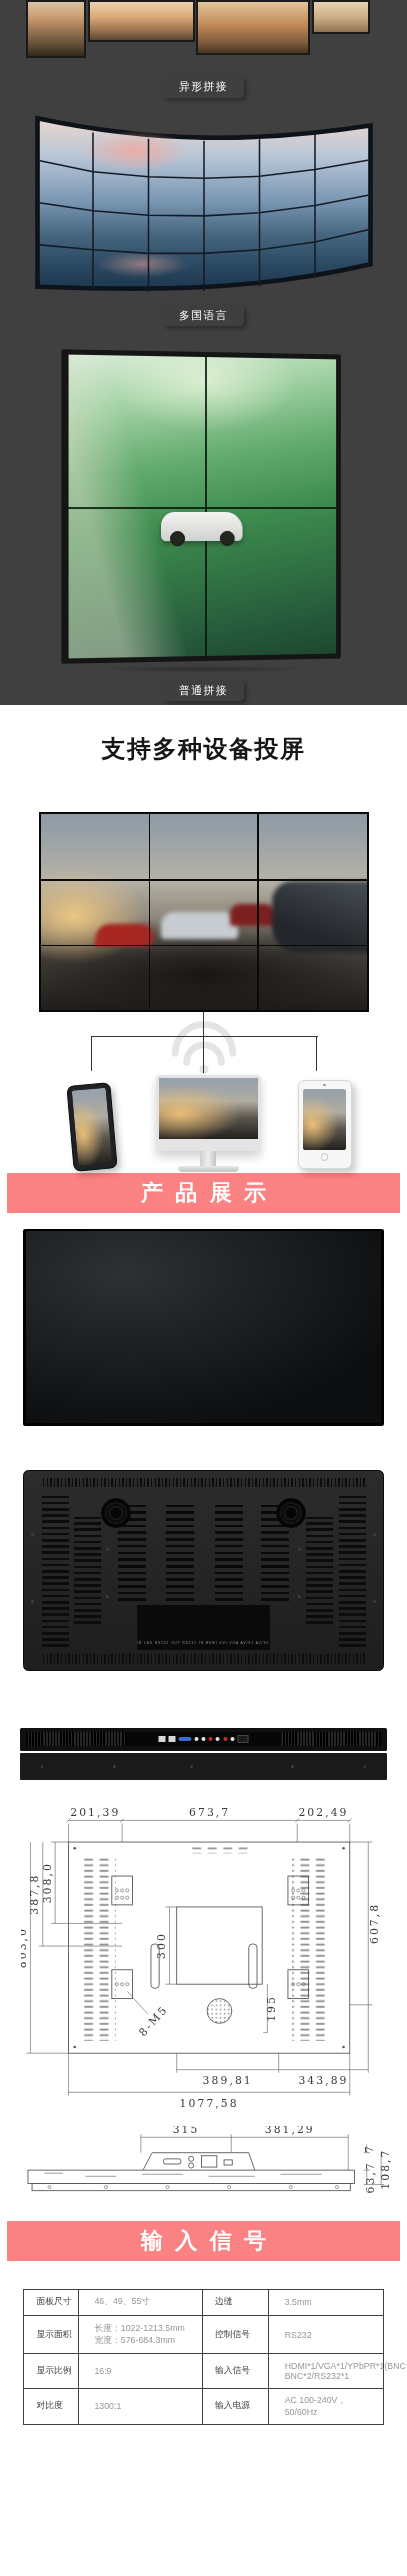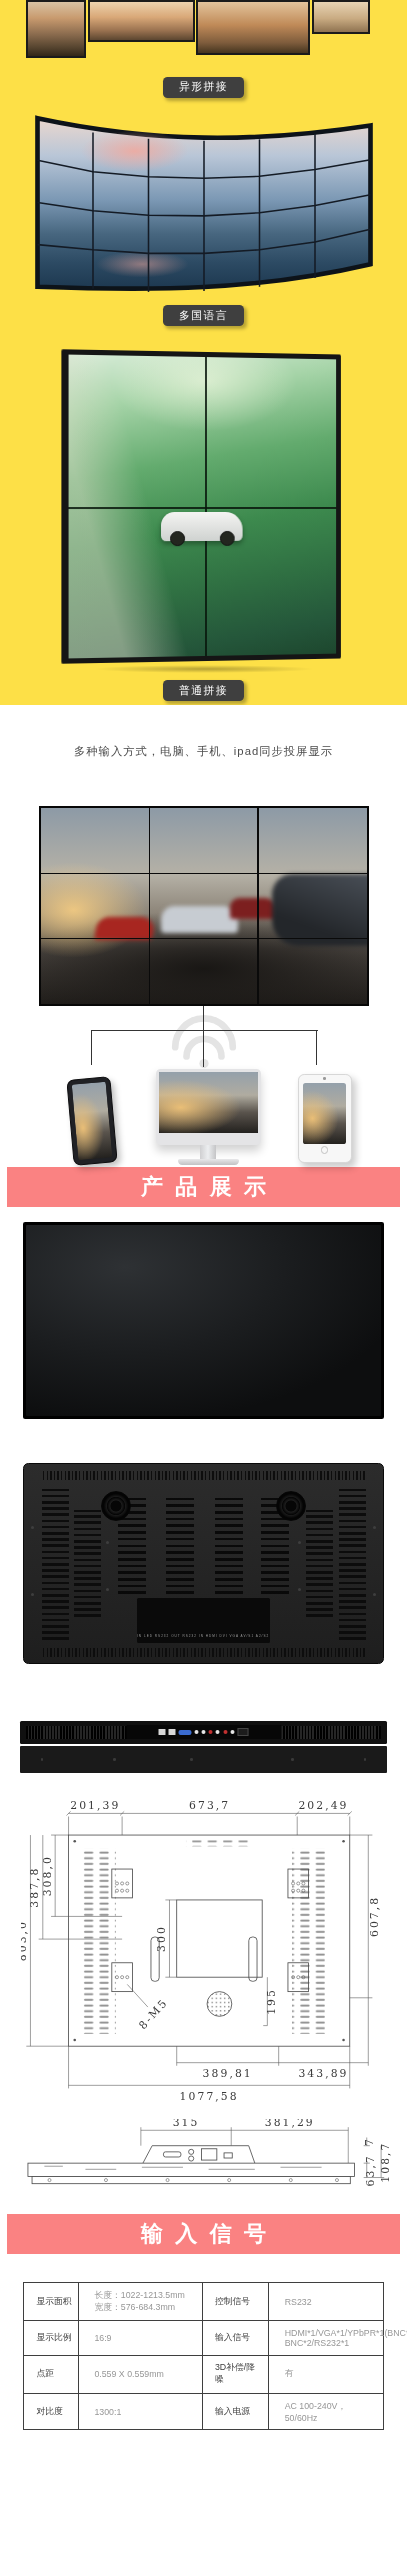--- a/index.html
+++ b/index.html
@@ -1,19 +1,19 @@
 <!DOCTYPE html>
 <html style="font-size:8.2px"><head>
 <meta charset="utf-8">
 <style>
   html,body{margin:0;padding:0;background:#ffffff;}
   body{width:407px;font-family:"Liberation Sans","DejaVu Sans",sans-serif;color:#333;}
 
   
-  .hero{background:#fde047;padding-bottom:4.1px;overflow:hidden;}
+  .hero{background:#404040;padding-bottom:4.1px;overflow:hidden;}
   .collage{height:61px;overflow:hidden;display:flex;align-items:flex-start;gap:1.5px;padding-left:26px;}
   .cpanel{border:2.1px solid #1b1b1b;box-sizing:border-box;
     background:linear-gradient(180deg,#d9c3a4 0%,#c89a6e 30%,#8a6b4e 60%,#54432e 85%,#332718 100%);}
   .cpanel.p1{width:60px;height:58px;}
   .cpanel.p2{width:107px;height:42px;background:linear-gradient(180deg,#ecd2ae 0%,#d9a878 40%,#9a7250 75%,#5c4630 100%);}
   .cpanel.p3{width:114px;height:55px;background:linear-gradient(180deg,#e3c49c 0%,#c08a58 45%,#7e5c3c 80%,#46351f 100%);}
   .cpanel.p4{width:58px;height:34px;background:linear-gradient(180deg,#e8d4b4 0%,#c9ab82 55%,#8f7351 100%);}
   .pill{width:81px;box-sizing:border-box;margin:0 auto;background:#3f3f3f;color:#fff;
     font-size:10.8px;letter-spacing:1.5px;text-align:center;padding:3.6px 0;border-radius:4.6px;
     box-shadow:2.1px 2.6px 3.6px rgba(0,0,0,.28);}
@@ -181,21 +181,21 @@
     <div class="car">
         <i class="w1"></i>
         <i class="w2"></i>
       </div>
   </div>
   <div class="wallshadow"></div>
   <div class="pill m3"><span>普通拼接</span></div>
 </section>
 
 <section class="cast">
-  <p class="sub">多种输入方式，电脑、手机、ipad同步投屏显示</p>
+  <h1>支持多种设备投屏</h1>
 
   <div class="wall3x3">
     <i class="b red"></i>
     <i class="b silver"></i>
     <i class="b dred"></i>
     <i class="b mas"></i>
     <i class="g3v1"></i>
       <i class="g3v2"></i>
     <i class="g3h1"></i>
       <i class="g3h2"></i>
@@ -421,40 +421,40 @@
 </section>
 
 <div class="banner" style="margin-top:17.5px;">
   <span>输入信号</span>
 </div>
 
 <div class="specwrap">
   <table class="specs">
     <tbody>
       <tr>
+        <td class="k">面板尺寸</td>
+        <td class="v">46、49、55寸</td>
+        <td class="k2">边缝</td>
+        <td class="v2">3.5mm</td>
+      </tr>
+      <tr>
         <td class="k">显示面积</td>
         <td class="v pre">长度：1022-1213.5mm
 宽度：576-684.3mm</td>
         <td class="k2">控制信号</td>
         <td class="v2">RS232</td>
       </tr>
       <tr>
         <td class="k">显示比例</td>
         <td class="v">16:9</td>
         <td class="k2">输入信号</td>
         <td class="v2 pre">HDMI*1/VGA*1/YPbPR*1(BNC*3)
 BNC*2/RS232*1</td>
       </tr>
       <tr>
-        <td class="k">点距</td>
-        <td class="v">0.559 X 0.559mm</td>
-        <td class="k2">3D补偿/降噪</td>
-        <td class="v2">有</td>
-      </tr>
-      <tr>
         <td class="k">对比度</td>
         <td class="v">1300:1</td>
         <td class="k2">输入电源</td>
         <td class="v2">AC 100-240V，50/60Hz</td>
       </tr>
 
     </tbody>
   </table>
 </div>
 

